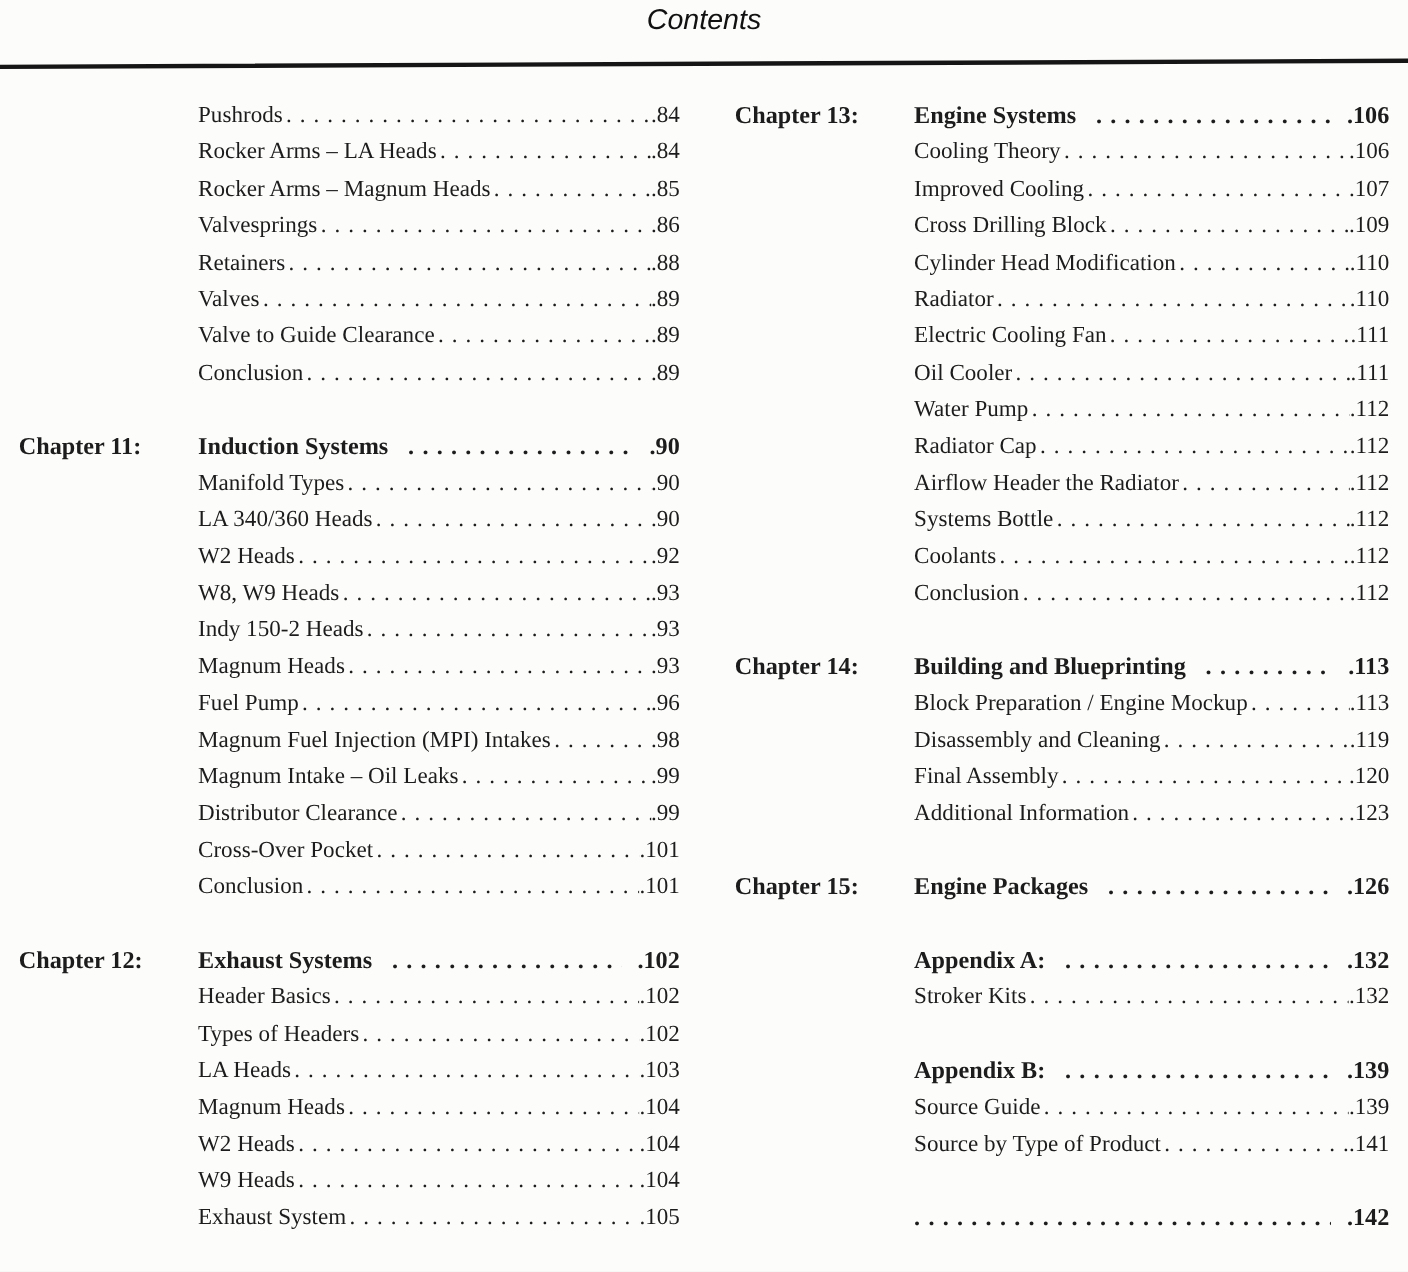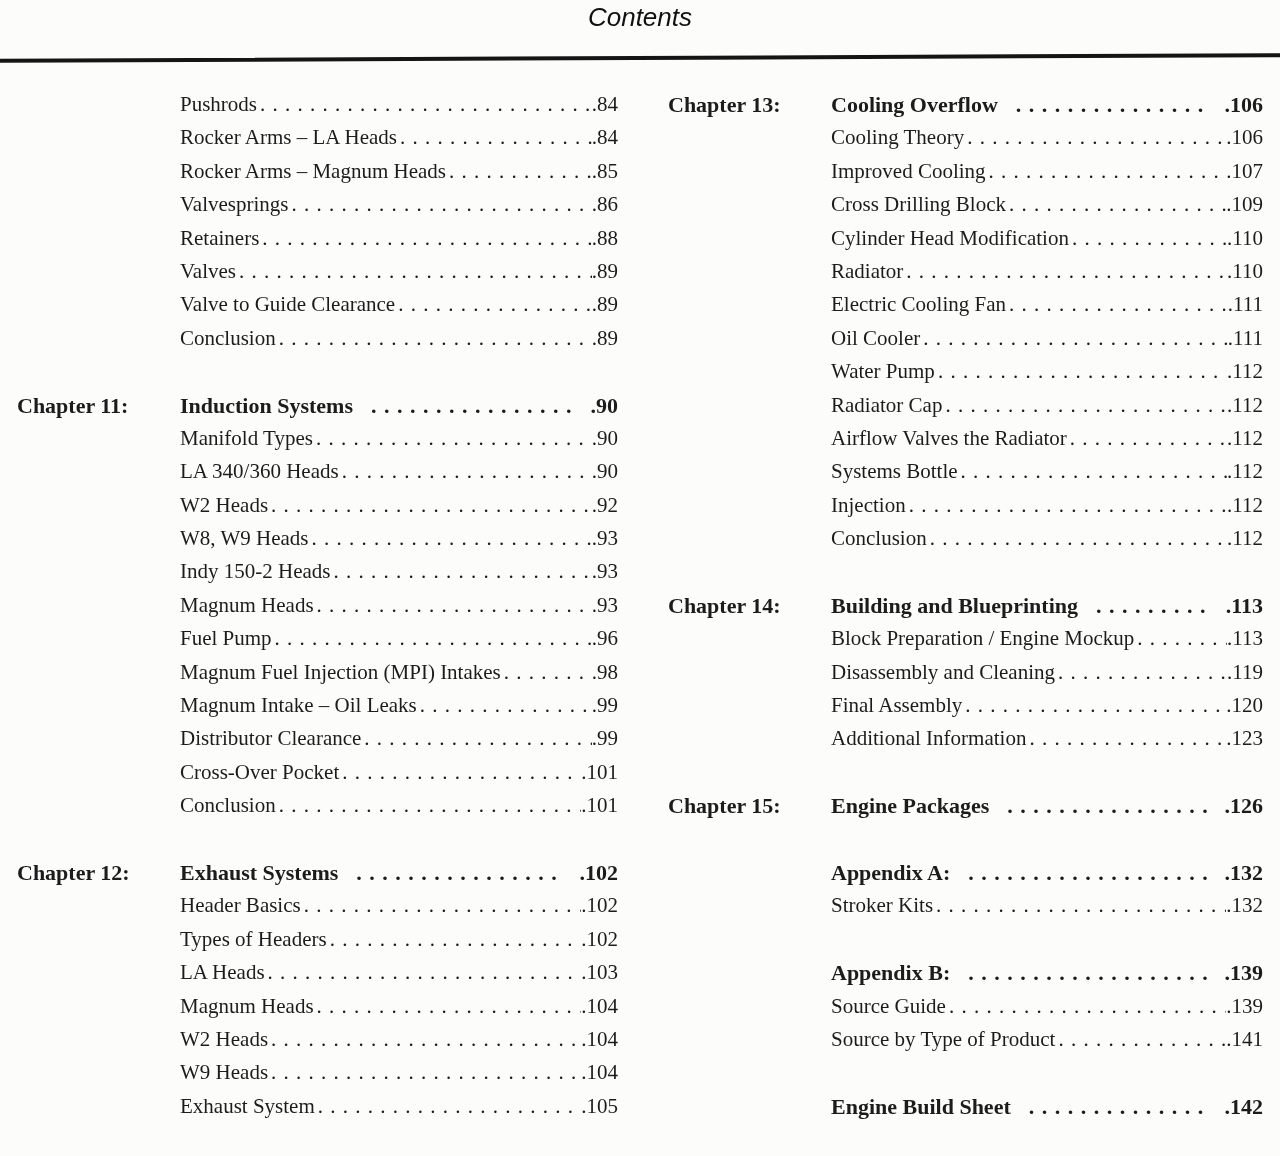--- a/index.html
+++ b/index.html
@@ -243,21 +243,21 @@
           <span class="t">Exhaust System</span>
           <span class="leader"></span>
           <span class="pg">105</span>
         </div>
       </div>
     </div>
   <div class="col col-right">
       <div class="section">
         <div class="row heading">
           <span class="label">Chapter 13:</span>
-          <span class="t">Cooling Overflow</span>
+          <span class="t">Engine Systems</span>
           <span class="leader"></span>
           <span class="pg">106</span>
         </div>
         <div class="row">
           <span class="t">Cooling Theory</span>
           <span class="leader"></span>
           <span class="pg">106</span>
         </div>
         <div class="row">
           <span class="t">Improved Cooling</span>
@@ -293,31 +293,31 @@
           <span class="t">Water Pump</span>
           <span class="leader"></span>
           <span class="pg">112</span>
         </div>
         <div class="row">
           <span class="t">Radiator Cap</span>
           <span class="leader"></span>
           <span class="pg">112</span>
         </div>
         <div class="row">
-          <span class="t">Airflow Valves the Radiator</span>
+          <span class="t">Airflow Header the Radiator</span>
           <span class="leader"></span>
           <span class="pg">112</span>
         </div>
         <div class="row">
           <span class="t">Systems Bottle</span>
           <span class="leader"></span>
           <span class="pg">112</span>
         </div>
         <div class="row">
-          <span class="t">Injection</span>
+          <span class="t">Coolants</span>
           <span class="leader"></span>
           <span class="pg">112</span>
         </div>
         <div class="row">
           <span class="t">Conclusion</span>
           <span class="leader"></span>
           <span class="pg">112</span>
         </div>
       </div>
       <div class="section">
@@ -380,19 +380,18 @@
           <span class="pg">139</span>
         </div>
         <div class="row">
           <span class="t">Source by Type of Product</span>
           <span class="leader"></span>
           <span class="pg">141</span>
         </div>
       </div>
       <div class="section">
         <div class="row heading">
-          <span class="t">Engine Build Sheet</span>
           <span class="leader"></span>
           <span class="pg">142</span>
         </div>
       </div>
     </div>
 </div>
 
 </body></html>

